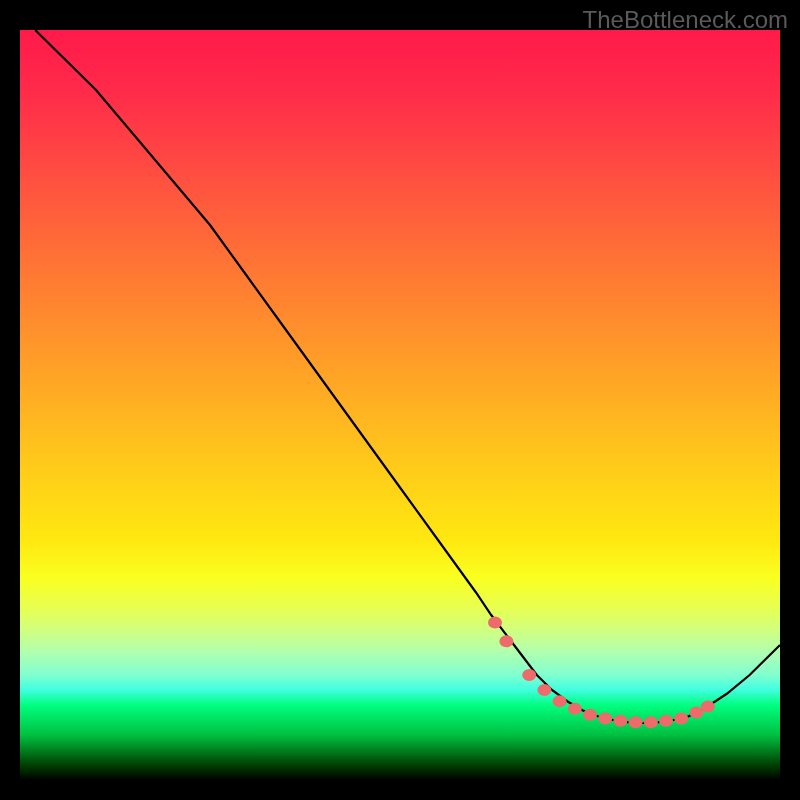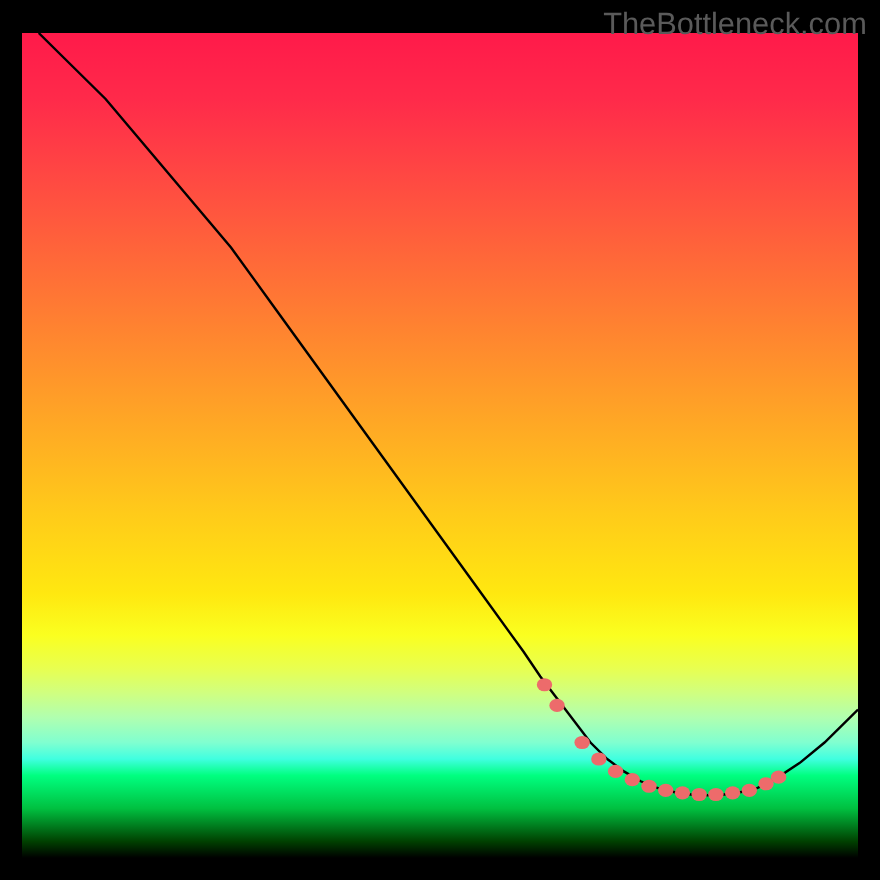--- a/index.html
+++ b/index.html
@@ -8,21 +8,21 @@
     height: 800px;
     background: #000;
     position: relative;
     font-family: Arial, sans-serif;
   }
   .attribution {
     position: absolute;
     top: 6px;
     right: 12px;
     color: #5a5a5a;
-    font-size: 28px;
+    font-size: 24px;
     font-weight: normal;
     z-index: 10;
   }
   .plot-area {
     position: absolute;
     left: 20px;
     top: 30px;
     width: 760px;
     height: 750px;
   }

